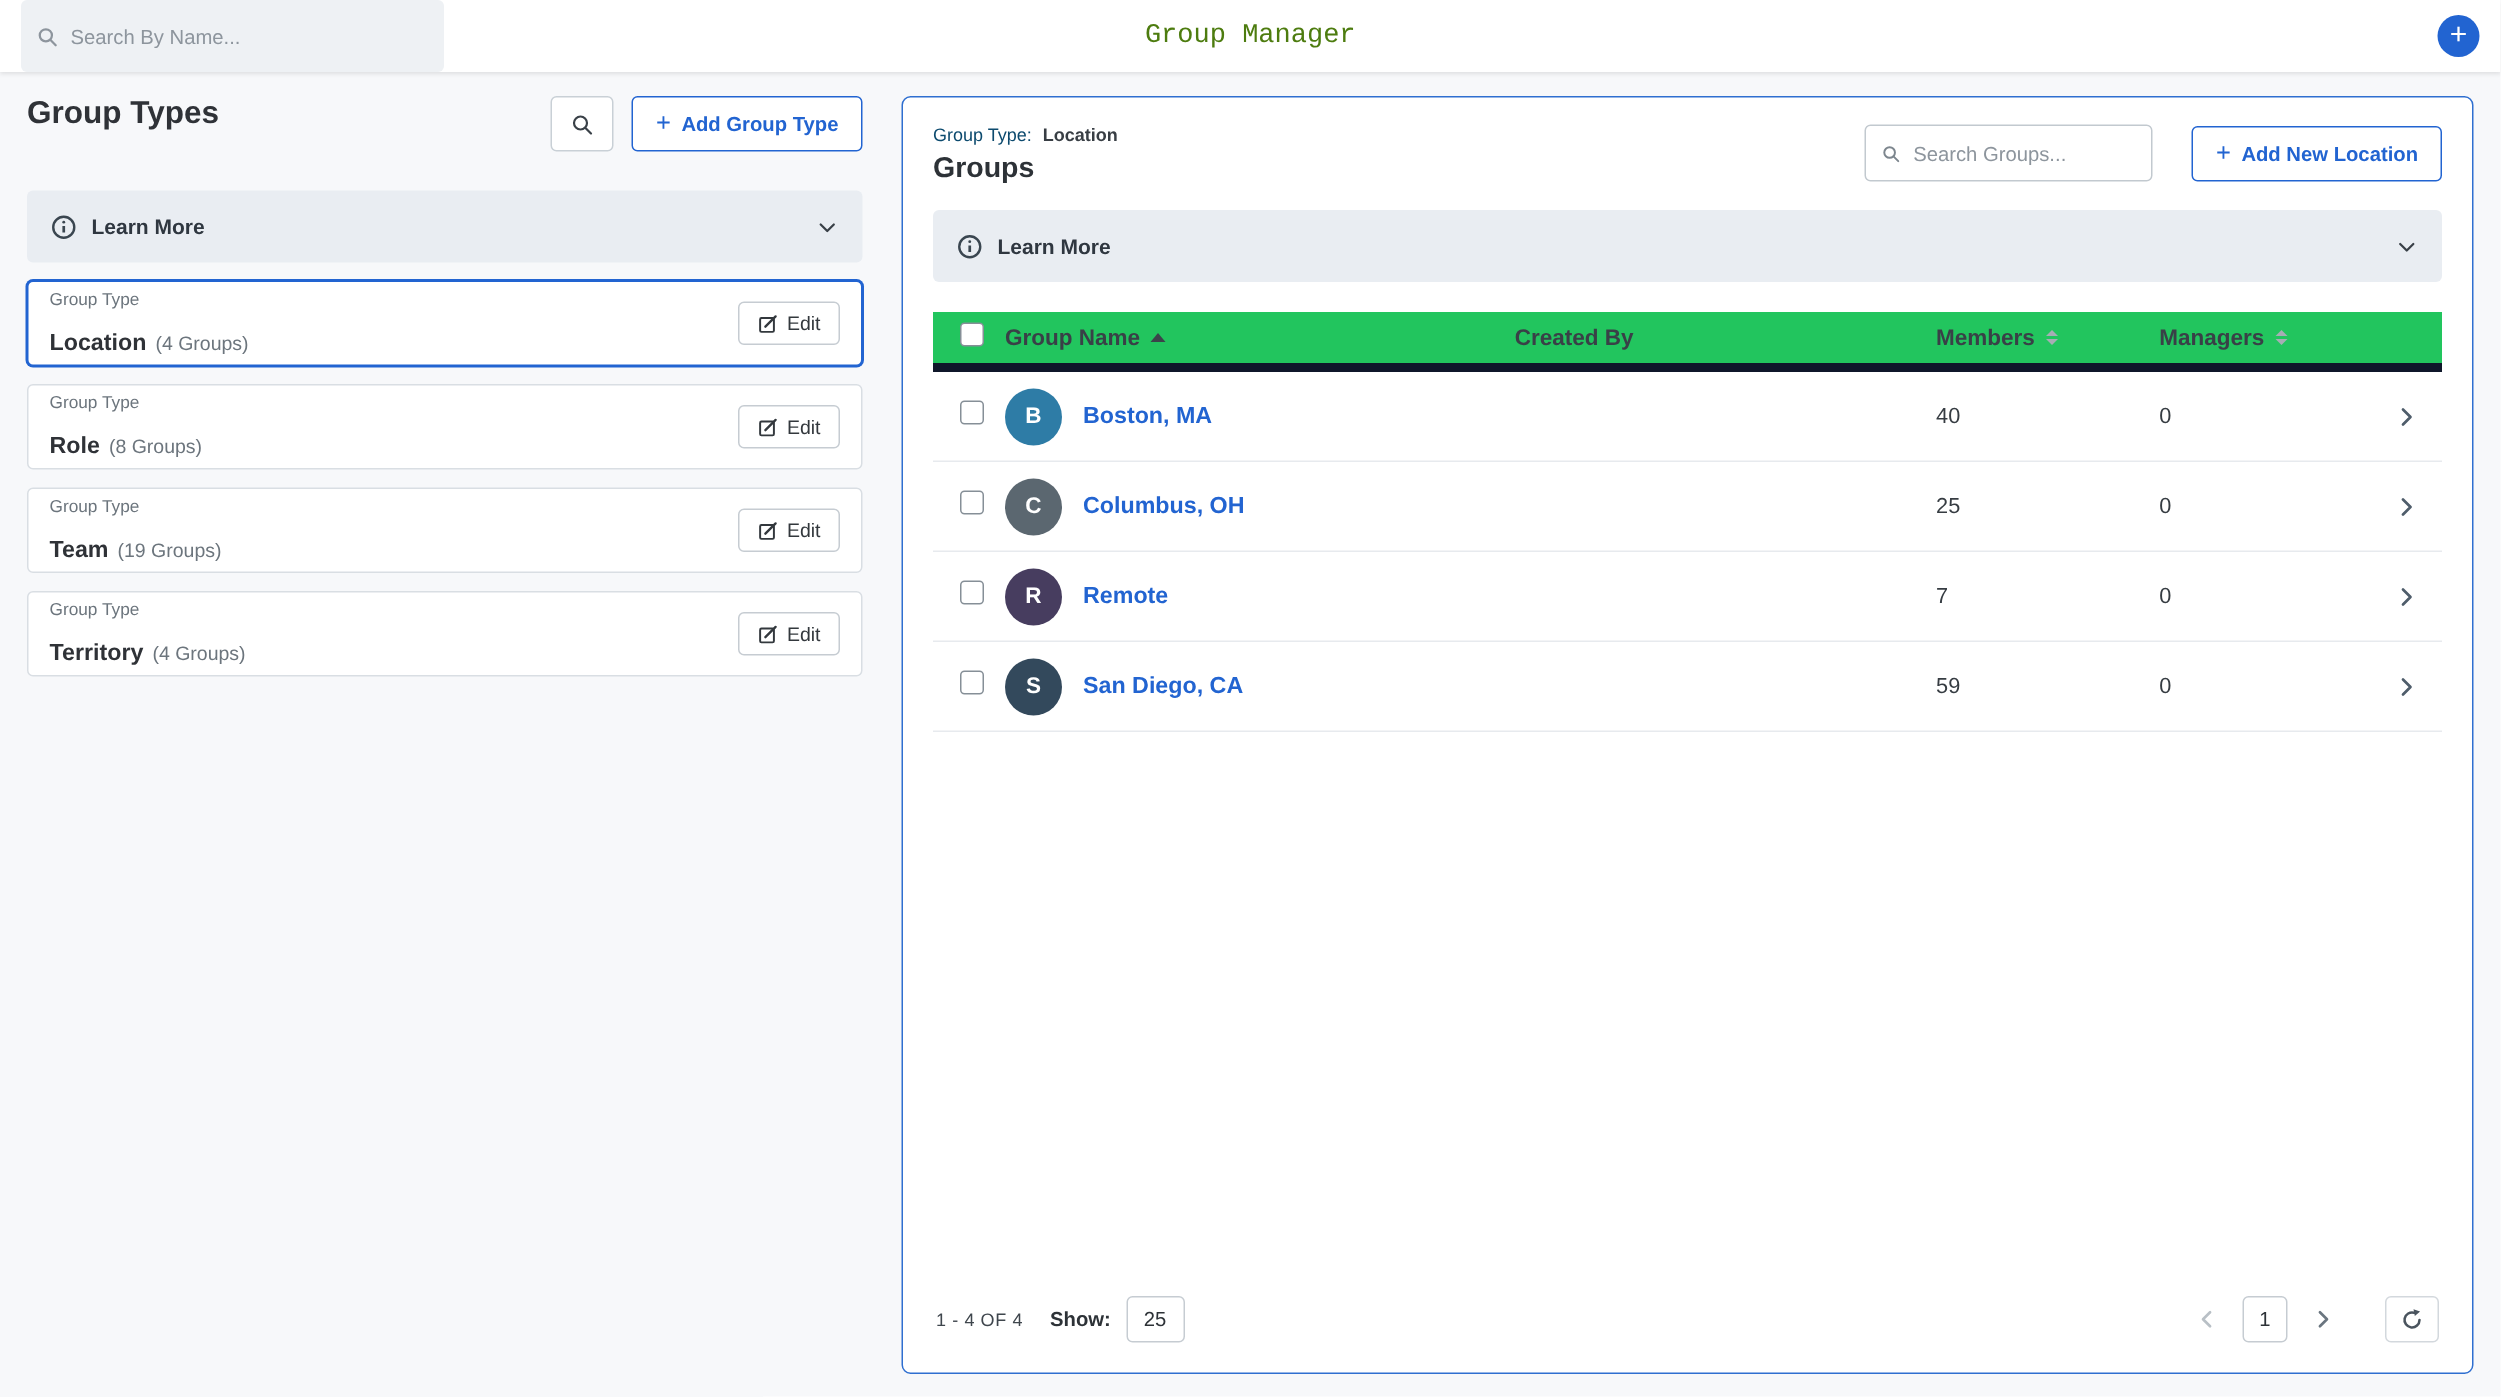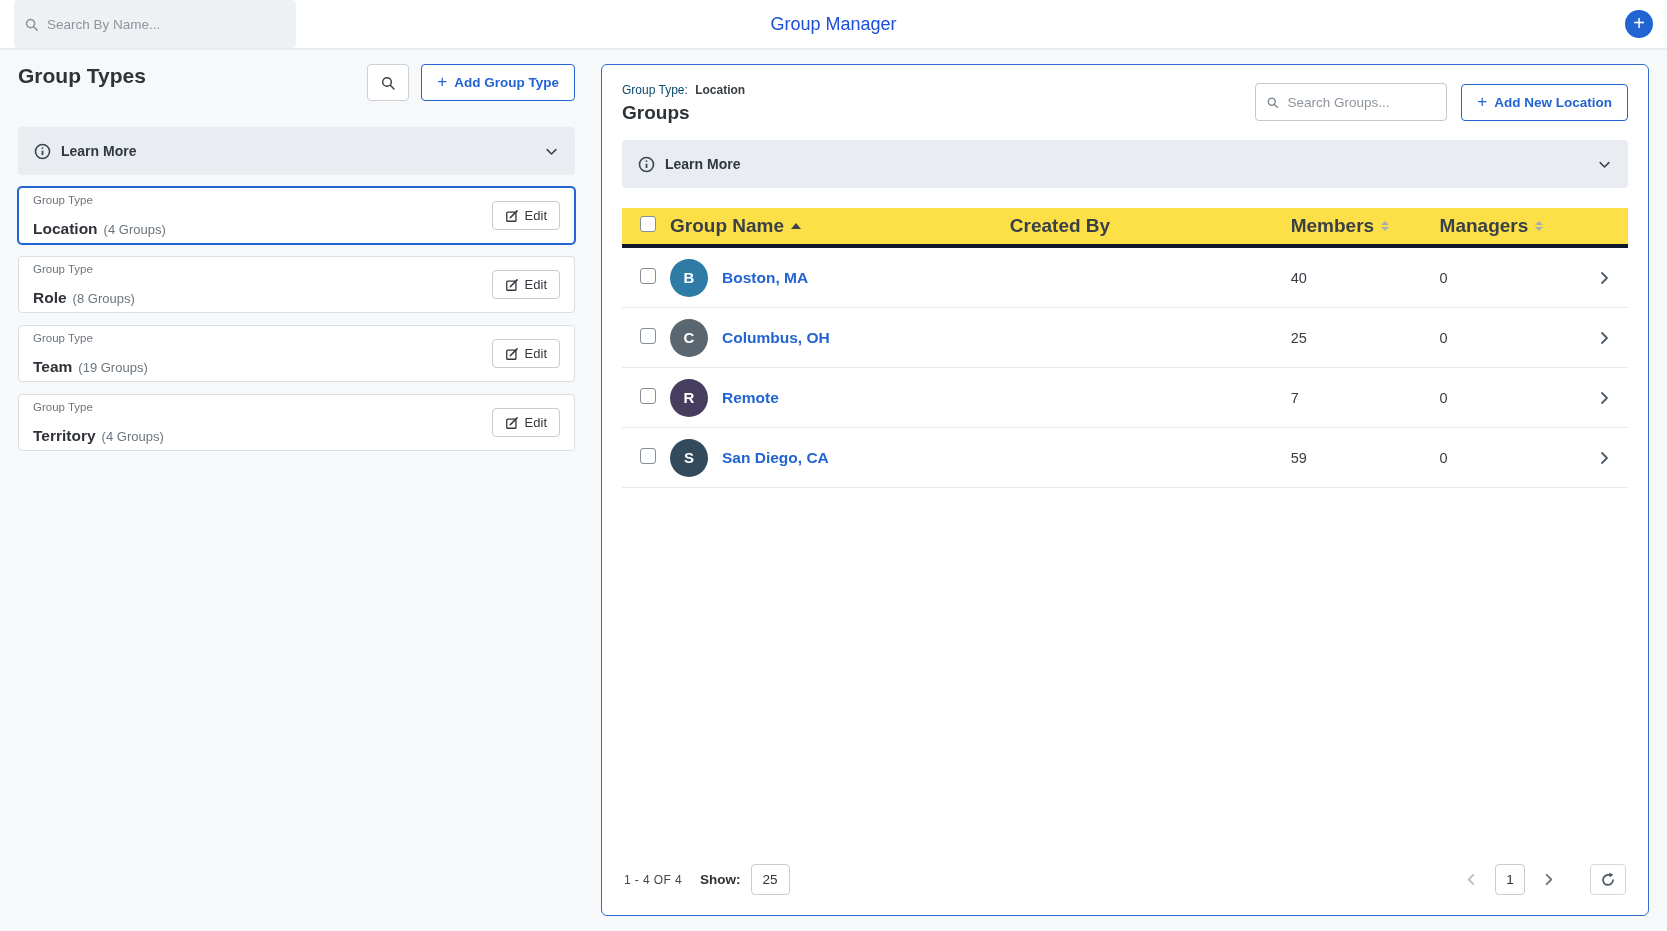--- a/index.html
+++ b/index.html
@@ -18,21 +18,21 @@
     background:#eef1f4; border-radius:4px; padding:0 10px;
   }
   .search-box svg { flex:none; }
   .search-box input {
     border:none; background:transparent; outline:none; font-size:13.5px;
     color:#2f3740; width:100%; font-family:inherit;
   }
   .search-box input::placeholder { color:#8d959d; }
   .topbar-title {
     position:absolute; left:50%; transform:translateX(-50%);
-    font-size:18px; font-weight:400; color:#1d4ed8;
+    font-size:18px; font-weight:400; color:#4d7c0f;font-family:Liberation Mono, monospace;
   }
   .topbar-add {
     margin-left:auto; width:28px; height:28px; border-radius:50%;
     background:#2264d1; color:#fff; display:flex; align-items:center; justify-content:center;
     font-size:20px; line-height:1; border:none; cursor:pointer; padding-bottom:2px;
   }
   
   .main { display:flex; padding:16px 18px 0; gap:26px; height:883px; align-items:flex-start; }
   .left { width:557px; flex:none; }
   
@@ -74,40 +74,40 @@
   
   .right-card {
     flex:1; height:852px; background:#fff; border:1px solid #2f6fd0; border-radius:6px;
     display:flex; flex-direction:column; padding:18px 20px;
   }
   .rc-header { display:flex; align-items:flex-start; }
   .rc-type { font-size:12px; margin-bottom:5px; }
   .rc-type-label { color:#0c4a6e; }
   .rc-type-value { color:#383e44; font-weight:600; margin-left:4px; }
   .rc-title { font-size:19px; font-weight:700; color:#2d3237; }
-  .rc-actions { margin-left:auto; display:flex; align-items:center; gap:14px; }
+  .rc-actions { margin-left:auto; display:flex; align-items:center; gap:26px; }
   .groups-search {
     display:flex; align-items:center; gap:8px; width:192px; height:38px;
     background:#fff; border:1px solid #c2c9cf; border-radius:4px; padding:0 10px;
   }
   .groups-search input {
     border:none; outline:none; background:transparent; width:100%;
     font-size:13.5px; color:#2f3740; font-family:inherit;
   }
   .groups-search input::placeholder { color:#8d959d; }
   .right-card .learn-more { margin-top:16px; }
   
   .grid-row {
     display:grid;
     grid-template-columns:48px minmax(0,2.42fr) minmax(0,2fr) minmax(0,1.06fr) minmax(0,1fr) 48px;
     align-items:center;
   }
   .tbl-head {
-    margin-top:20px; height:40px; background:#fde047; border-bottom:4px solid #0f172a;
-    font-size:19px; font-weight:600; color:#394047;
+    margin-top:20px; height:40px; background:#22c55e; border-bottom:6px solid #0f172a;
+    font-size:15px; font-weight:600; color:#394047;
   }
   .th-cell { display:flex; align-items:center; gap:7px; }
   .tbl-row { height:60px; border-bottom:1px solid #e7eaee; background:#fff; }
   .cb {
     width:16px; height:16px; border:1.5px solid #868f97; border-radius:3px;
     background:#fff; margin-left:18px; cursor:pointer; display:inline-block;
   }
   .name-cell { display:flex; align-items:center; gap:14px; }
   .avatar {
     width:38px; height:38px; border-radius:50%; color:#fff; font-size:15px; font-weight:600;

